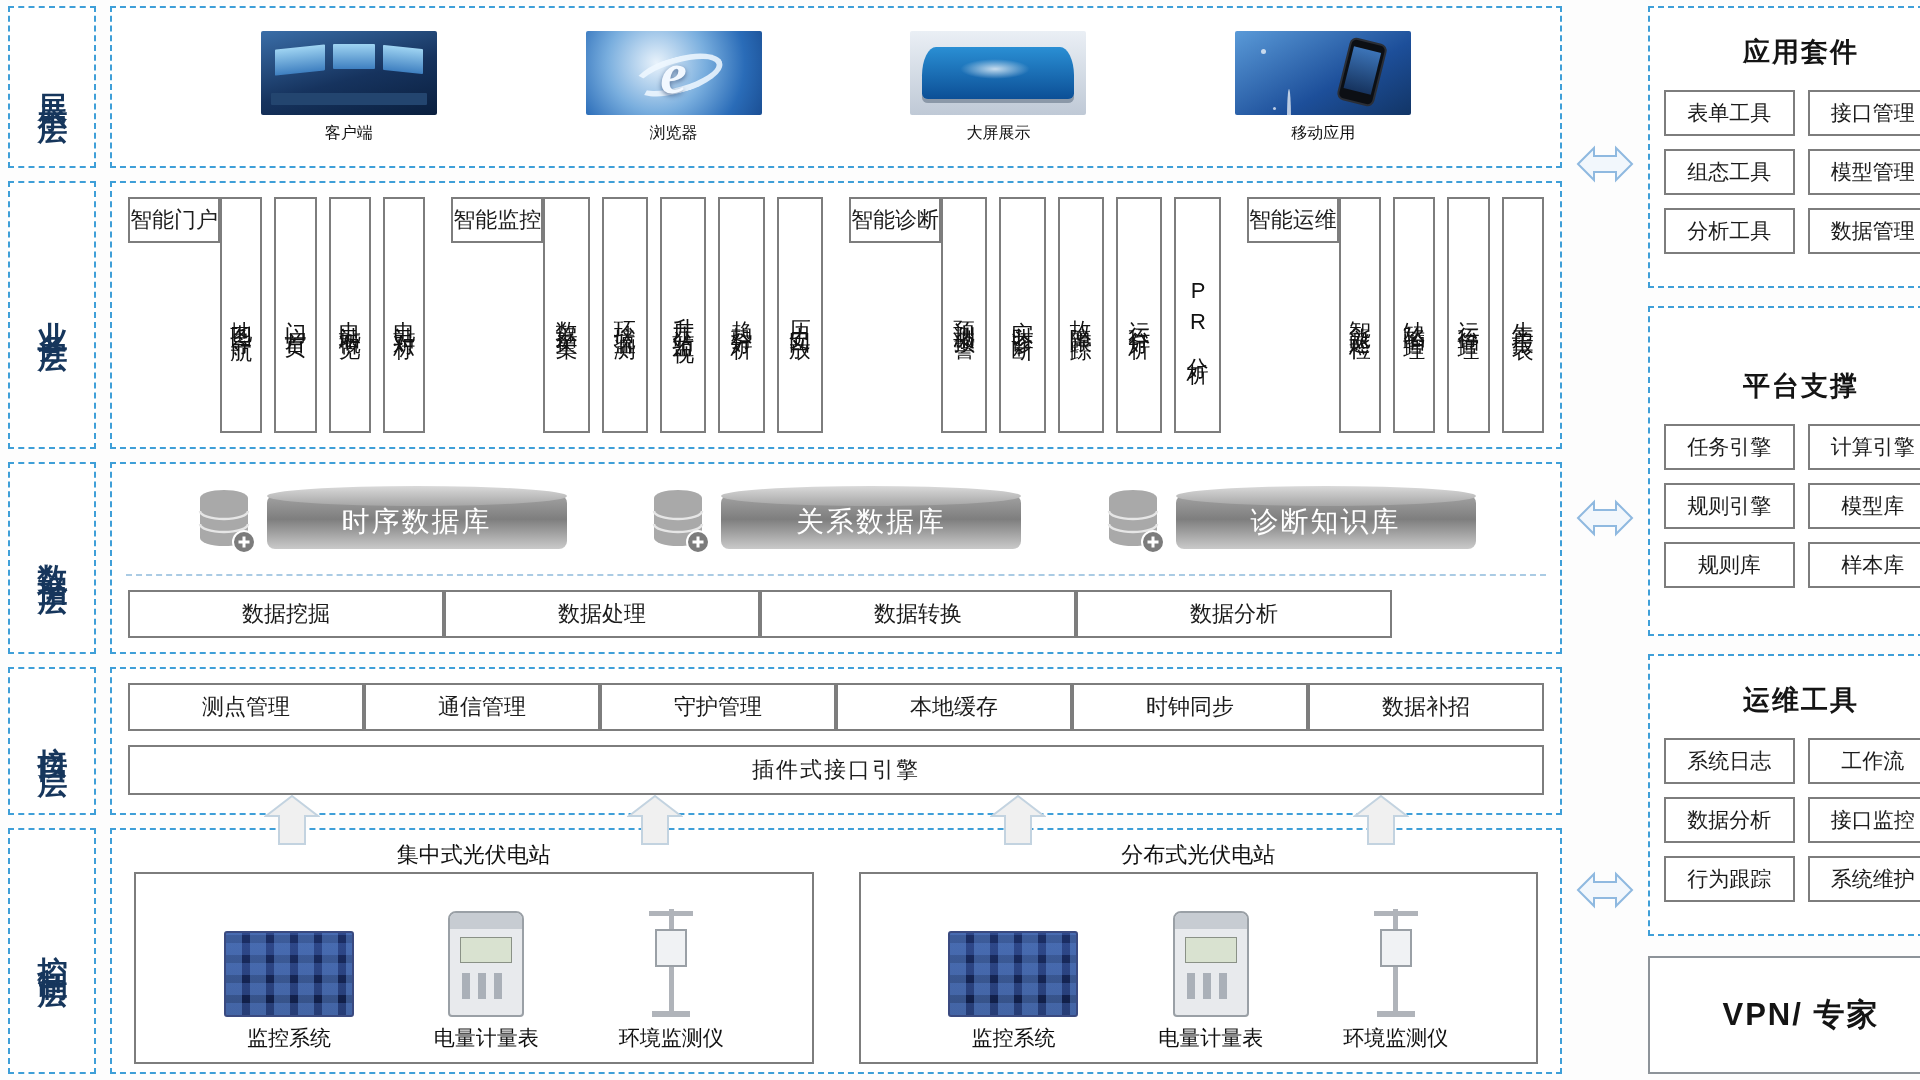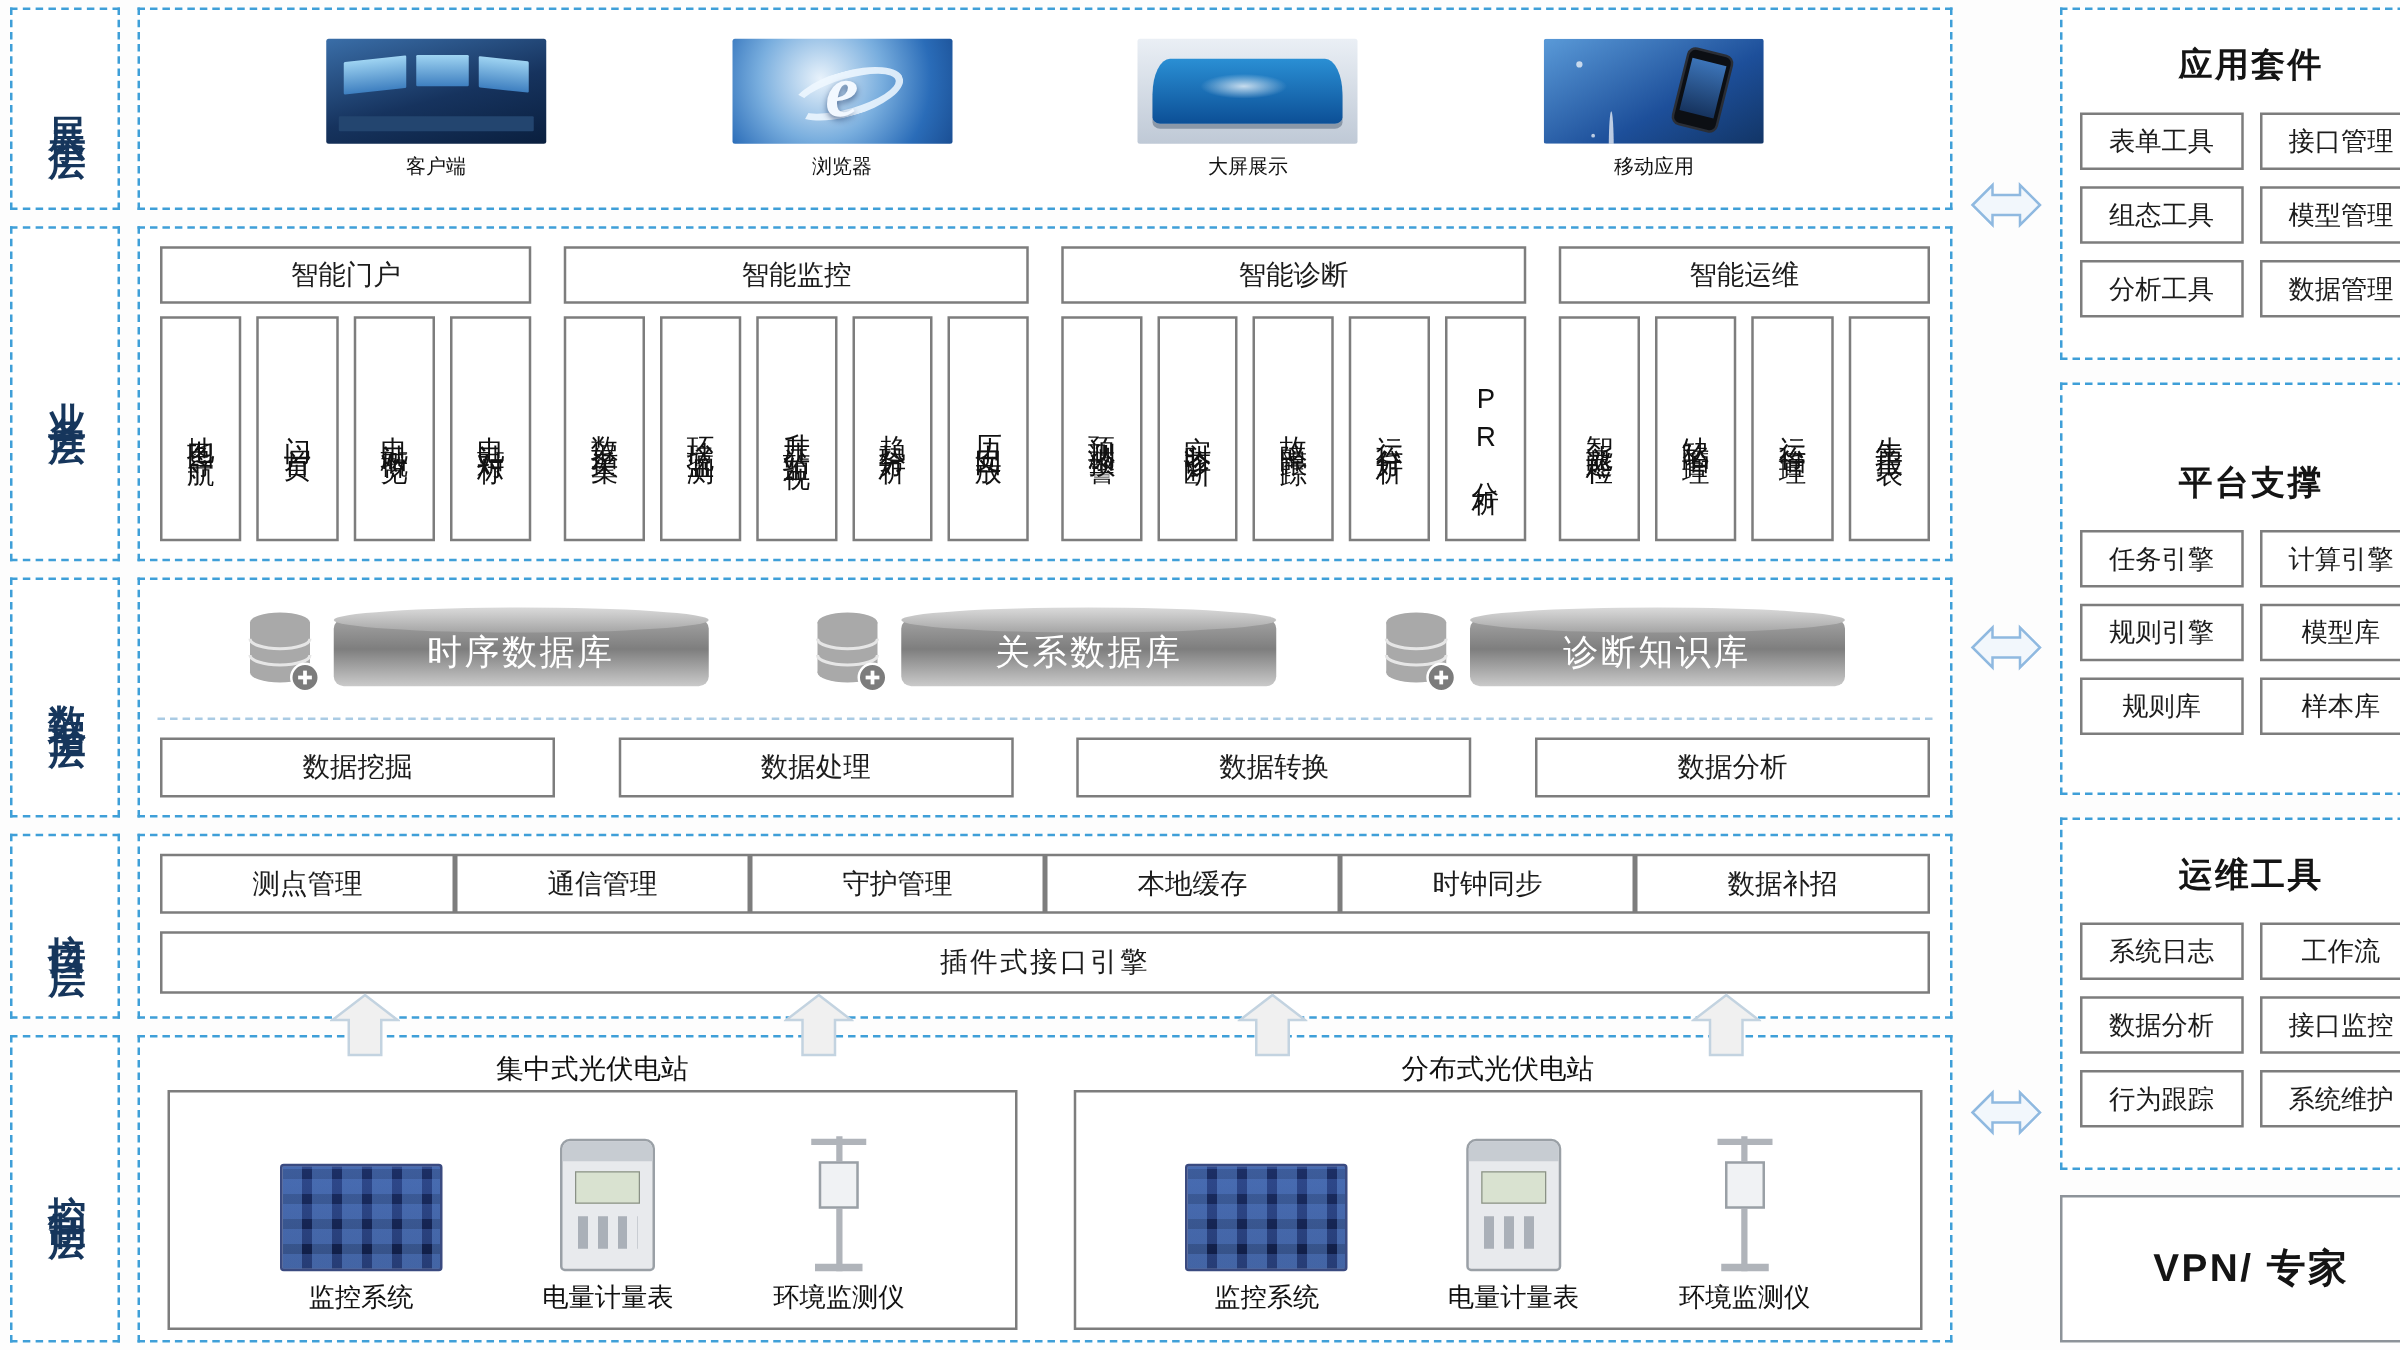--- a/index.html
+++ b/index.html
@@ -43,39 +43,39 @@
        radial-gradient(circle at 20% 30%, rgba(255,255,255,.5) 2px, transparent 3px); position:relative; }
   .img-mobile .speck { position:absolute; background:rgba(255,255,255,.7); border-radius:50%; }
   .img-mobile .p1{ left:26px; top:18px; width:5px; height:5px; }
   .img-mobile .p2{ left:52px; top:40px; width:4px; height:4px; }
   .img-mobile .p3{ left:38px; top:58px; width:3px; height:3px; }
   .phone { position:absolute; right:30px; top:9px; width:38px; height:64px; background:#0c0f14; border:2px solid #2a2e36; border-radius:7px; transform:rotate(14deg); }
   .phone::before { content:""; position:absolute; left:3px; right:3px; top:7px; bottom:10px; background:linear-gradient(#3c74b8,#16335e); }
 
   
   .biz-row { display:flex; gap:26px; padding:14px 16px; height:100%; }
-  .biz-group { display:flex; flex-direction:column; }
+  .biz-group { display:flex; flex-direction:row; }
   .g4 { flex:4; } .g5 { flex:5; }
   .biz-head { height:46px; border:2px solid #7d7d7d; display:flex; align-items:center; justify-content:center; font-size:22px; margin-bottom:10px; background:#fff; }
   .biz-items { flex:1; display:flex; gap:12px; }
   .biz-item { flex:1; border:2px solid #7d7d7d; display:flex; align-items:center; justify-content:center; background:#fff; }
   .vtext2 { writing-mode:vertical-lr; text-orientation:upright; font-size:22px; letter-spacing:6px; color:#111; }
 
   
   .db-row { height:104px; display:flex; justify-content:space-evenly; align-items:center; padding-top:12px; }
   .db-group { display:flex; align-items:center; }
   .db-icon { margin-right:10px; flex:0 0 auto; }
   .drum { position:relative; width:300px; height:54px; border-radius:8px;
           background:linear-gradient(180deg,#a2a2a2 0%,#7e7e7e 45%,#cacaca 100%);
           display:flex; align-items:center; justify-content:center; }
   .drum::before { content:""; position:absolute; top:-9px; left:0; right:0; height:20px; border-radius:50%;
           background:linear-gradient(180deg,#dadada,#a5a5a5); }
   .drum span { position:relative; z-index:1; color:#fff; font-size:28px; letter-spacing:2px; }
   .data-divider { margin:6px 14px 0; border-top:2px dashed #aacbe4; }
-  .fn-row { display:flex; justify-content:space-between; padding:14px 16px 12px; }
+  .fn-row { display:flex; padding:14px 16px 12px; }
   .fn-box { width:316px; height:48px; border:2px solid #7d7d7d; display:flex; align-items:center; justify-content:center; font-size:22px; background:#fff; }
 
   
   .if-row { display:flex; justify-content:space-between; }
   .if-box { width:238px; height:48px; border:2px solid #7d7d7d; display:flex; align-items:center; justify-content:center; font-size:22px; background:#fff; }
   .engine-bar { margin-top:14px; height:50px; border:2px solid #7d7d7d; display:flex; align-items:center; justify-content:center; font-size:22px; letter-spacing:2px; background:#fff; }
 
   
   .up-arrows { position:absolute; left:0; right:0; top:788px; height:52px; display:flex; justify-content:space-around; z-index:5; pointer-events:none; }
 

